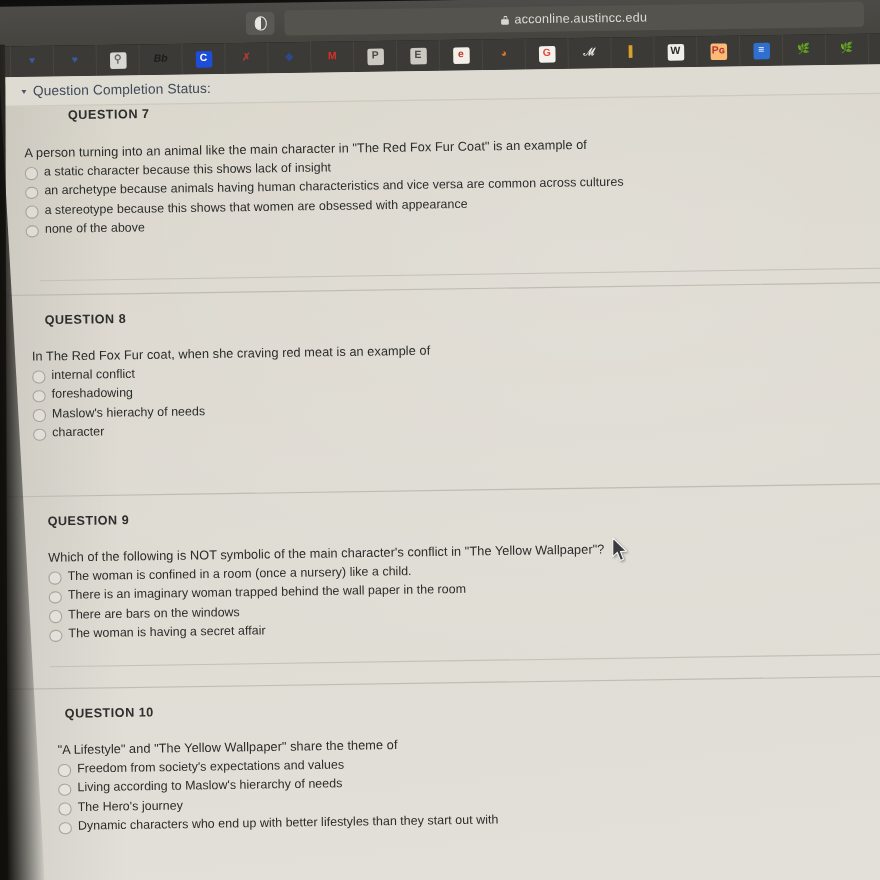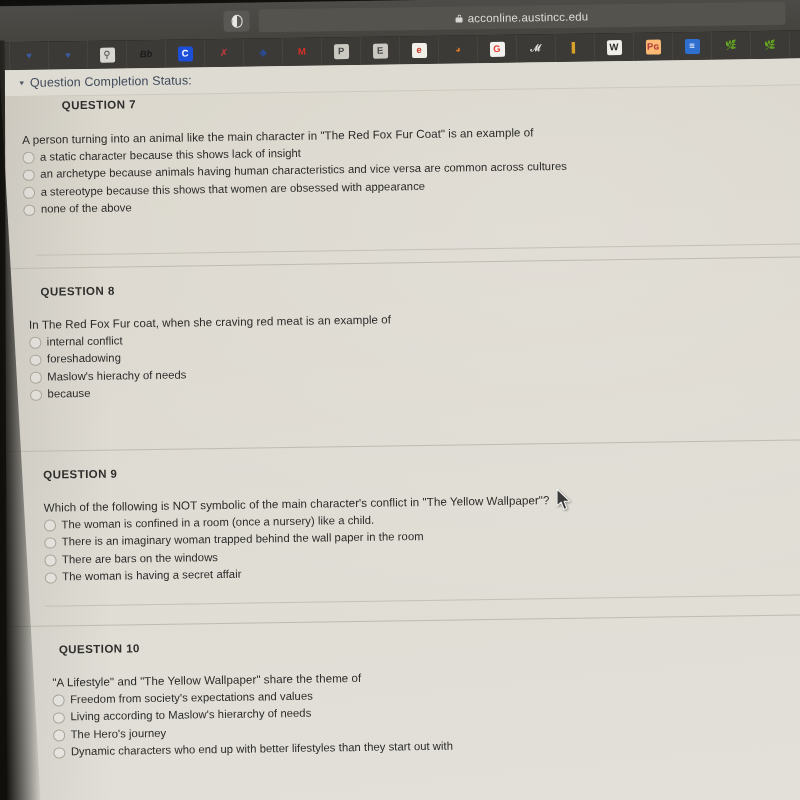--- a/index.html
+++ b/index.html
@@ -302,21 +302,21 @@
               <label class="choice">
                 <span class="radio"></span>
                 <span>foreshadowing</span>
               </label>
               <label class="choice">
                 <span class="radio"></span>
                 <span>Maslow's hierachy of needs</span>
               </label>
               <label class="choice">
                 <span class="radio"></span>
-                <span>because</span>
+                <span>character</span>
               </label>
             </div>
             <div class="div-short" style="top: 338px; left: 42px; right: 0px;"></div>
           </div>
           <div class="qblock" style="top: 355px;">
             <div class="div-long" style="top: 0px;"></div>
             <div class="qhead" style="position: absolute; left: 42px; top: 18px;">QUESTION 9</div>
             <div style="position: absolute; left: 42px; top: 50px; right: 20px;">
               <div class="qtext">Which of the following is NOT symbolic of the main character's conflict in "The Yellow Wallpaper"?</div>
               <label class="choice">

